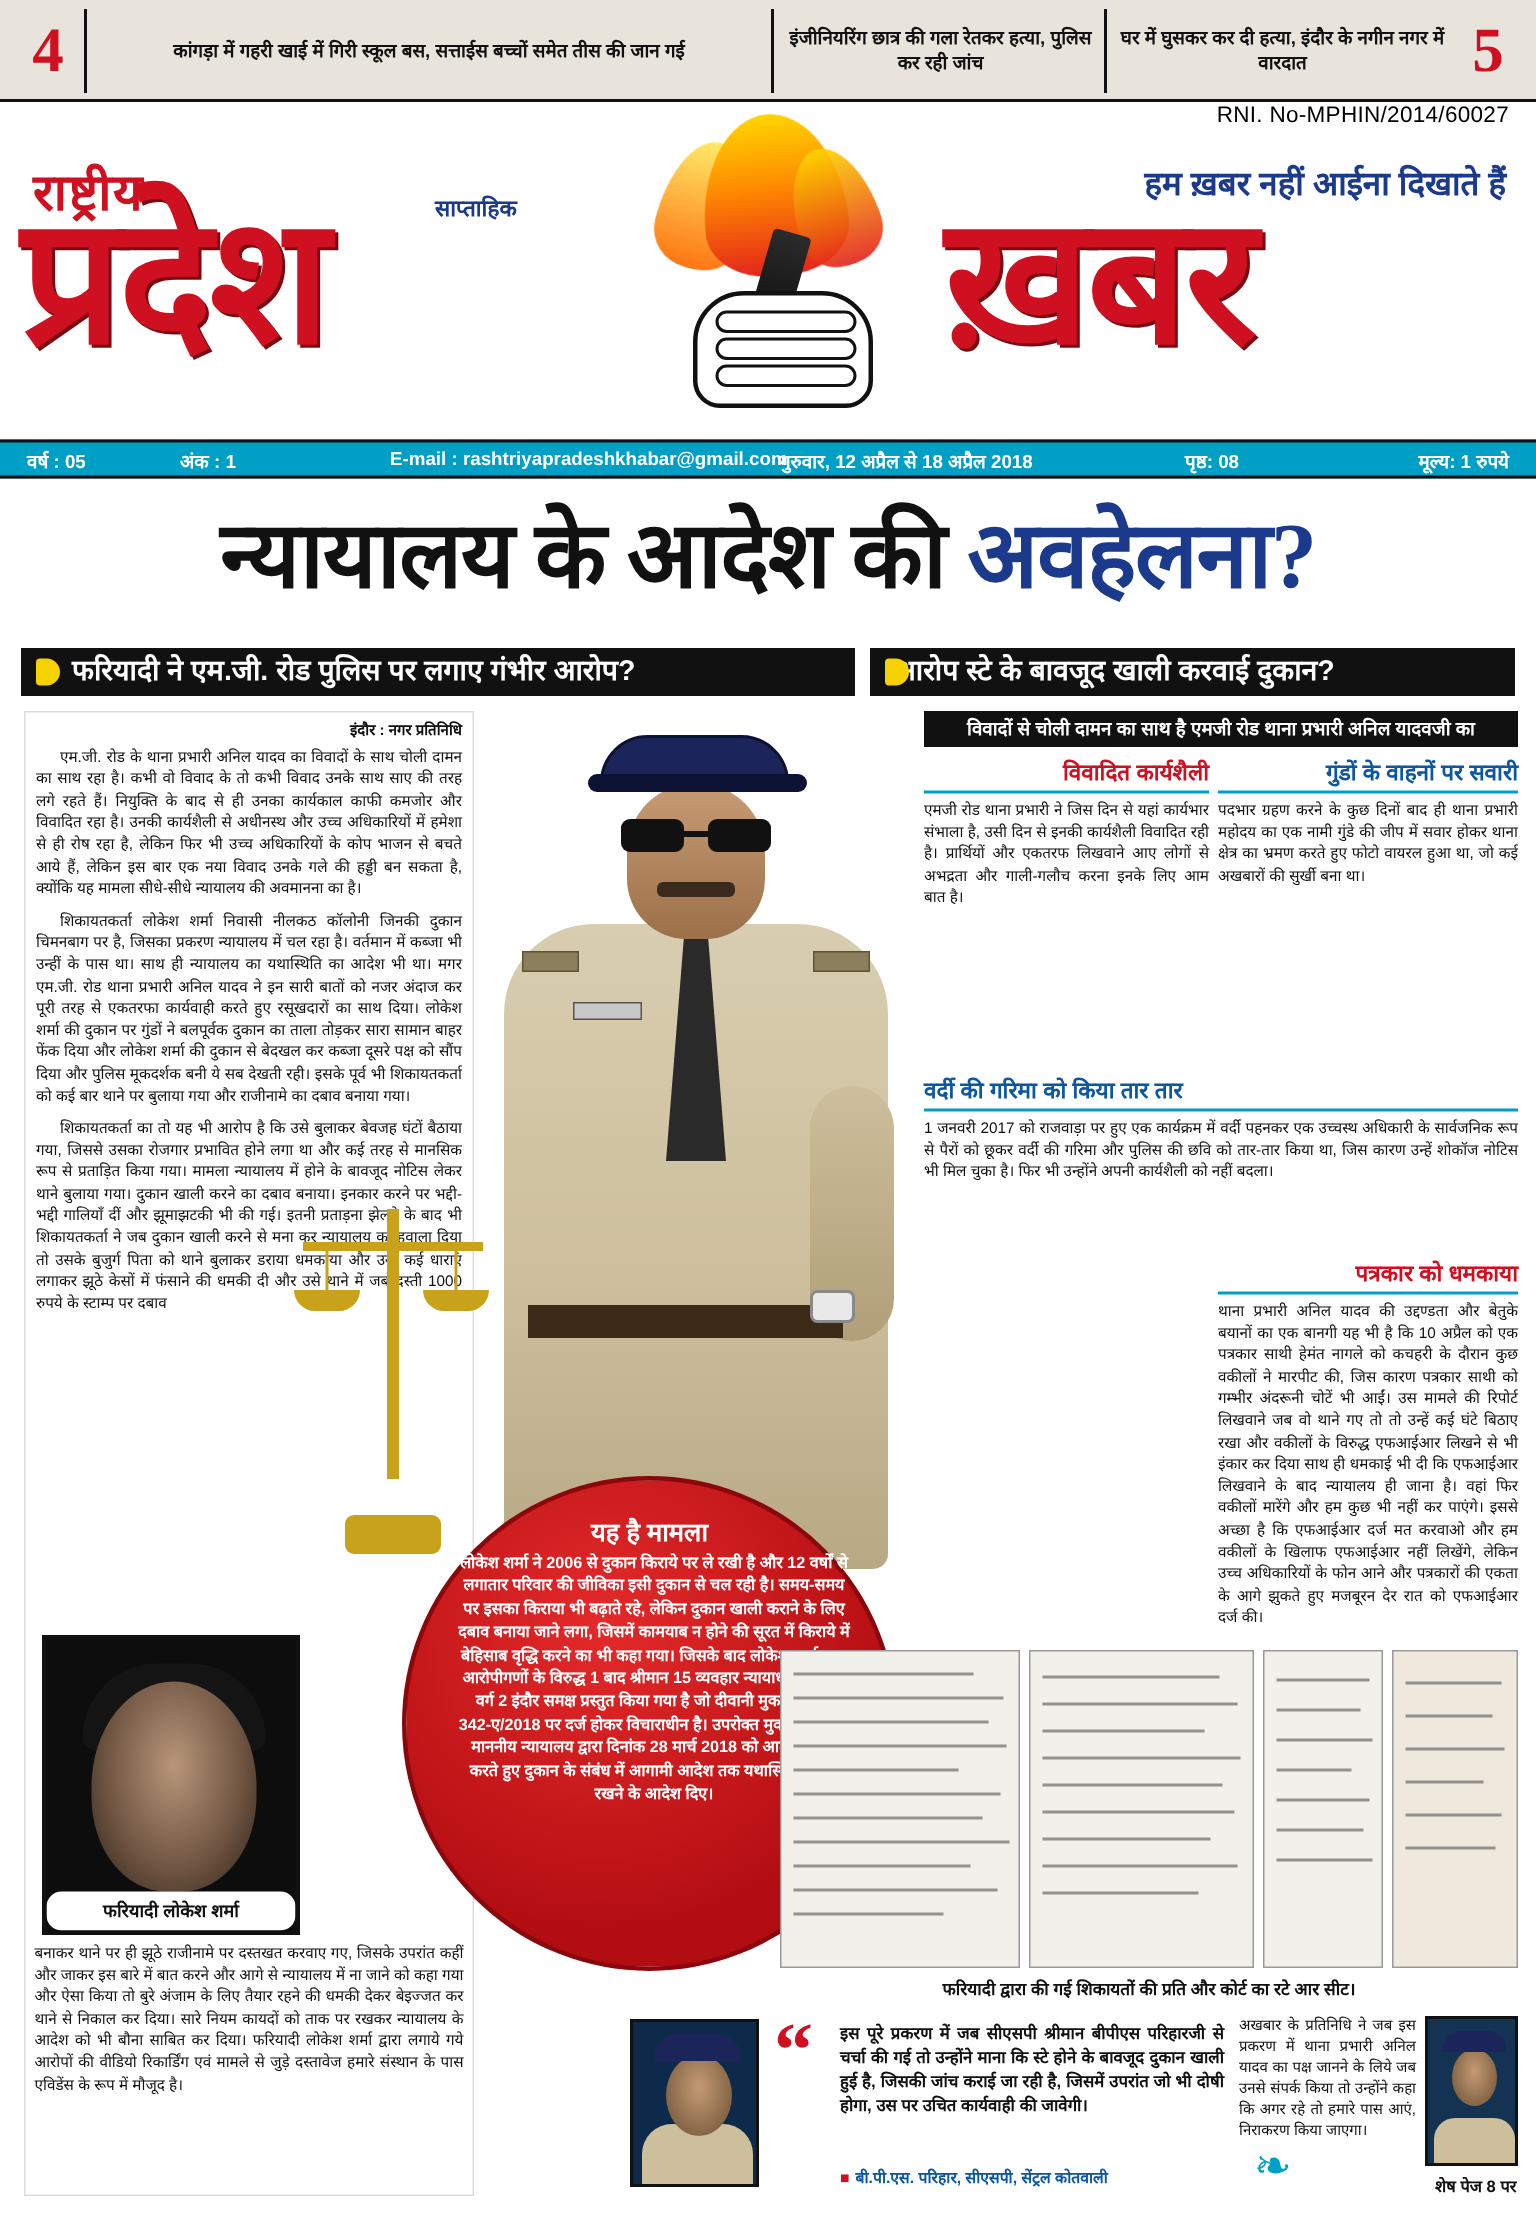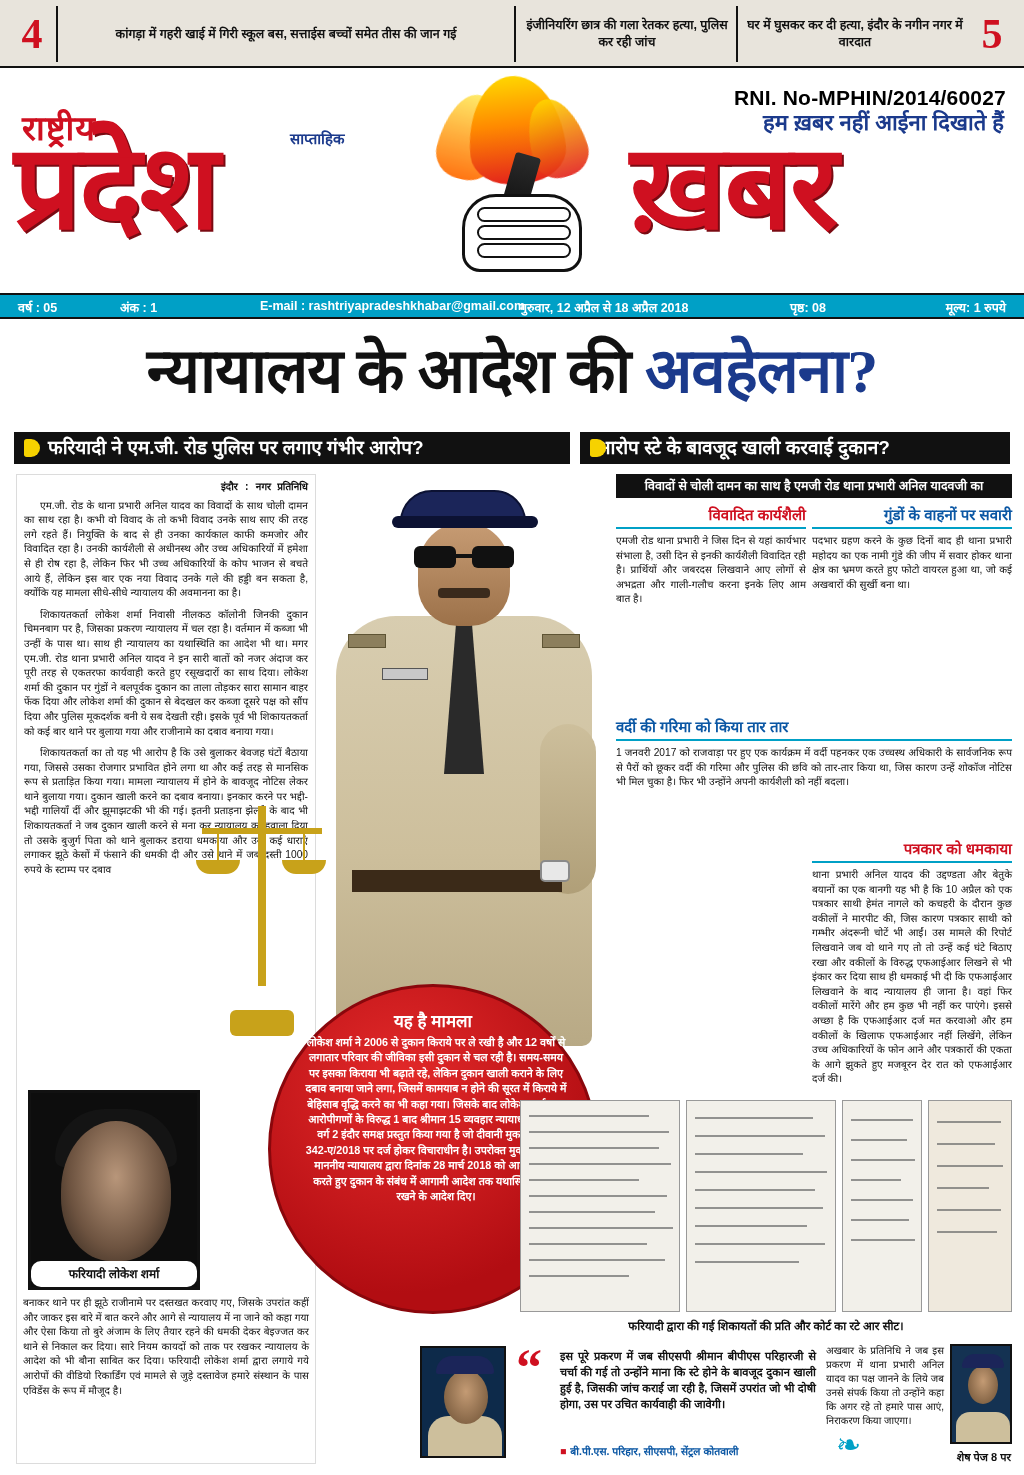--- a/index.html
+++ b/index.html
@@ -29,21 +29,21 @@
     font-size:12.5px; line-height:17px; font-weight:bold;
     color:#111; padding:4px 6px; text-align:center;
     display:flex; align-items:center; justify-content:center;
   }
   .topcell.c1 { left:56px;  width:460px; border-left:2px solid #111; border-right:2px solid #111; }
   .topcell.c2 { left:518px; width:220px; border-right:2px solid #111; }
   .topcell.c3 { left:740px; width:230px; }
 
   
   .masthead { position:absolute; left:0; top:68px; width:1024px; height:225px; background:#fff; }
-  .rni { position:absolute; right:18px; top:18px; font-size:21px; font-weight:bold; letter-spacing:.2px; }
+  .rni { position:absolute; right:18px; top:0; font-size:15px; font-weight:normal; letter-spacing:.2px; }
   .brand-small { position:absolute; left:22px; top:36px; font-size:34px; font-weight:bold; color:#cf1020;
     font-family:"Liberation Serif", serif; letter-spacing:1px; }
   .saptahik { position:absolute; left:290px; top:60px; font-size:15px; font-weight:bold; color:#1b3a8c; }
   .brand-big { position:absolute; left:14px; top:62px; font-size:118px; font-weight:bold; color:#cf1020;
     font-family:"Liberation Serif", serif; line-height:118px; letter-spacing:-2px;
     text-shadow:2px 2px 0 #7a0a12;}
   .brand-big2 { position:absolute; left:630px; top:62px; font-size:118px; font-weight:bold; color:#cf1020;
     font-family:"Liberation Serif", serif; line-height:118px; letter-spacing:-2px;
     text-shadow:2px 2px 0 #7a0a12;}
   .tagline { position:absolute; right:20px; top:38px; font-size:22px; font-weight:bold; color:#1b3a8c;text-align:center; }
@@ -89,21 +89,21 @@
     font-size:19px; font-weight:bold; line-height:32px; padding-left:34px; }
   .subbar:before { content:""; position:absolute; left:10px; top:7px; width:16px; height:18px;
     background:#f6d200; border-radius:3px 10px 10px 3px; }
   .sb1 { left:0; width:556px; }
   .sb2 { left:566px; width:430px;padding-left:16px; }
 
   
   .leftcol { position:absolute; left:16px; top:474px; width:300px; height:990px;
     background:#fff; border:1px solid #dcdcdc; padding:6px 7px;
     font-size:10.2px; line-height:14.6px; text-align:justify; color:#111; }
-  .leftcol .dateline { text-align:right; font-weight:bold; font-size:10px; margin-bottom:3px;font-family:Liberation Mono, monospace; }
+  .leftcol .dateline { text-align:right; font-weight:bold; font-size:10px; margin-bottom:3px; }
   .leftcol p { margin:0 0 7px 0; text-indent:16px; }
 
   
   .photo-box { position:absolute; left:28px; top:1090px; width:172px; height:200px;
     background:#0d0d0d; border:3px solid #111; overflow:hidden; }
   .photo-face { position:absolute; left:30px; top:28px; width:110px; height:140px;
     background:radial-gradient(ellipse at 50% 40%, #b8967a 0%, #6d5340 60%, #2a2018 100%);
     border-radius:50% 50% 45% 45%; }
   .photo-hair { position:absolute; left:24px; top:16px; width:122px; height:58px;
     background:#141414; border-radius:60px 60px 10px 10px; }
@@ -322,21 +322,21 @@
 
   <div class="circle">
     <div class="ctitle">यह है मामला</div>
     <div class="cbody">लोकेश शर्मा ने 2006 से दुकान किराये पर ले रखी है और 12 वर्षों से लगातार परिवार की जीविका इसी दुकान से चल रही है। समय-समय पर इसका किराया भी बढ़ाते रहे, लेकिन दुकान खाली कराने के लिए दबाव बनाया जाने लगा, जिसमें कामयाब न होने की सूरत में किराये में बेहिसाब वृद्धि करने का भी कहा गया। जिसके बाद लोकेश शर्मा द्वारा आरोपीगणों के विरुद्ध 1 बाद श्रीमान 15 व्यवहार न्यायाधीश महोदय वर्ग 2 इंदौर समक्ष प्रस्तुत किया गया है जो दीवानी मुकदमा नंबर 342-ए/2018 पर दर्ज होकर विचाराधीन है। उपरोक्त मुकदमें में उक्त माननीय न्यायालय द्वारा दिनांक 28 मार्च 2018 को आदेश पारित करते हुए दुकान के संबंध में आगामी आदेश तक यथास्थिति बनाये रखने के आदेश दिए।</div>
   </div>
 
   <div class="rightnote">विवादों से चोली दामन का साथ है एमजी रोड थाना प्रभारी अनिल यादवजी का</div>
 
   <div class="rcolA">
     <div class="rhead">विवादित कार्यशैली</div>
-    <div class="rtext">एमजी रोड थाना प्रभारी ने जिस दिन से यहां कार्यभार संभाला है, उसी दिन से इनकी कार्यशैली विवादित रही है। प्रार्थियों और जबरदस लिखवाने आए लोगों से अभद्रता और गाली-गलौच करना इनके लिए आम बात है।</div>
+    <div class="rtext">एमजी रोड थाना प्रभारी ने जिस दिन से यहां कार्यभार संभाला है, उसी दिन से इनकी कार्यशैली विवादित रही है। प्रार्थियों और एकतरफ लिखवाने आए लोगों से अभद्रता और गाली-गलौच करना इनके लिए आम बात है।</div>
   </div>
 
   <div class="rcolB">
     <div class="rhead blue">गुंडों के वाहनों पर सवारी</div>
     <div class="rtext">पदभार ग्रहण करने के कुछ दिनों बाद ही थाना प्रभारी महोदय का एक नामी गुंडे की जीप में सवार होकर थाना क्षेत्र का भ्रमण करते हुए फोटो वायरल हुआ था, जो कई अखबारों की सुर्खी बना था।</div>
   </div>
 
   <div class="rwide">
     <div class="rhead blue">वर्दी की गरिमा को किया तार तार</div>
     <div class="rtext" style="width:396px;">1 जनवरी 2017 को राजवाड़ा पर हुए एक कार्यक्रम में वर्दी पहनकर एक उच्चस्थ अधिकारी के सार्वजनिक रूप से पैरों को छूकर वर्दी की गरिमा और पुलिस की छवि को तार-तार किया था, जिस कारण उन्हें शोकॉज नोटिस भी मिल चुका है। फिर भी उन्होंने अपनी कार्यशैली को नहीं बदला।</div>

